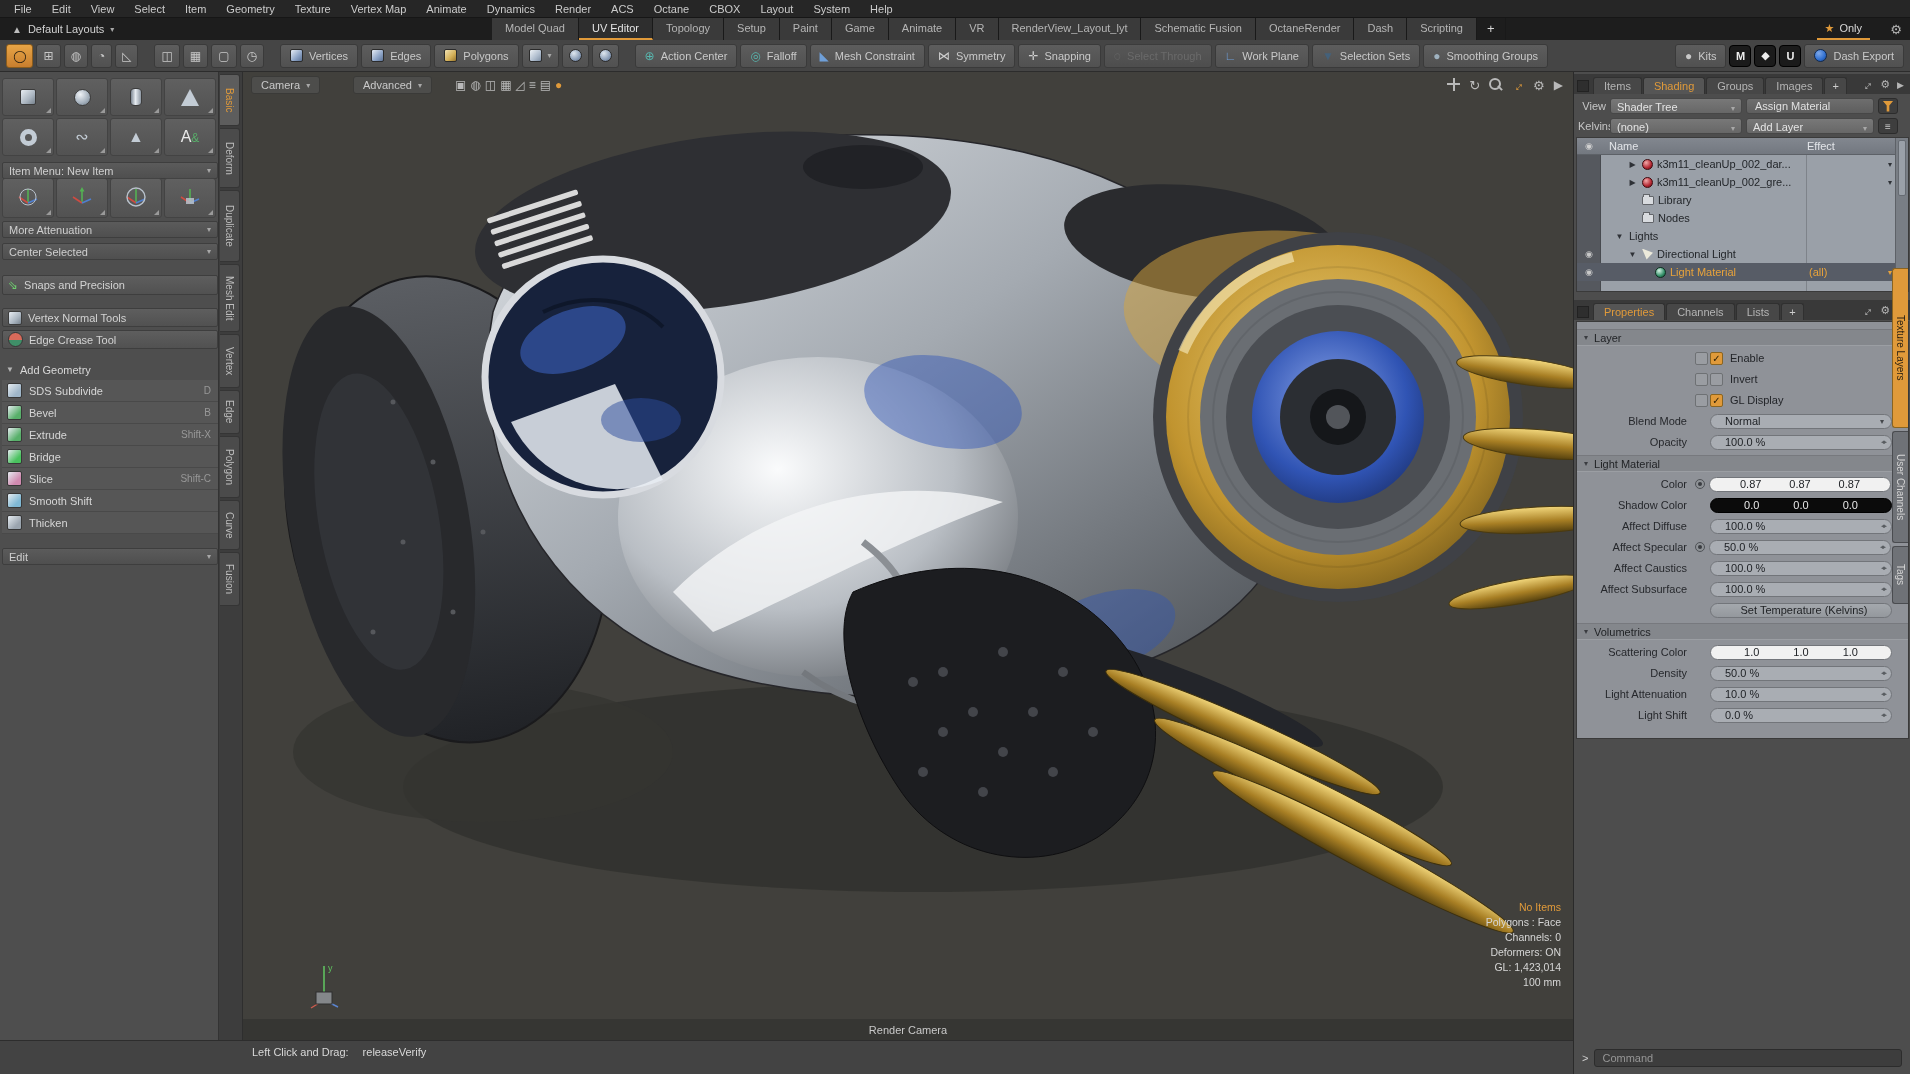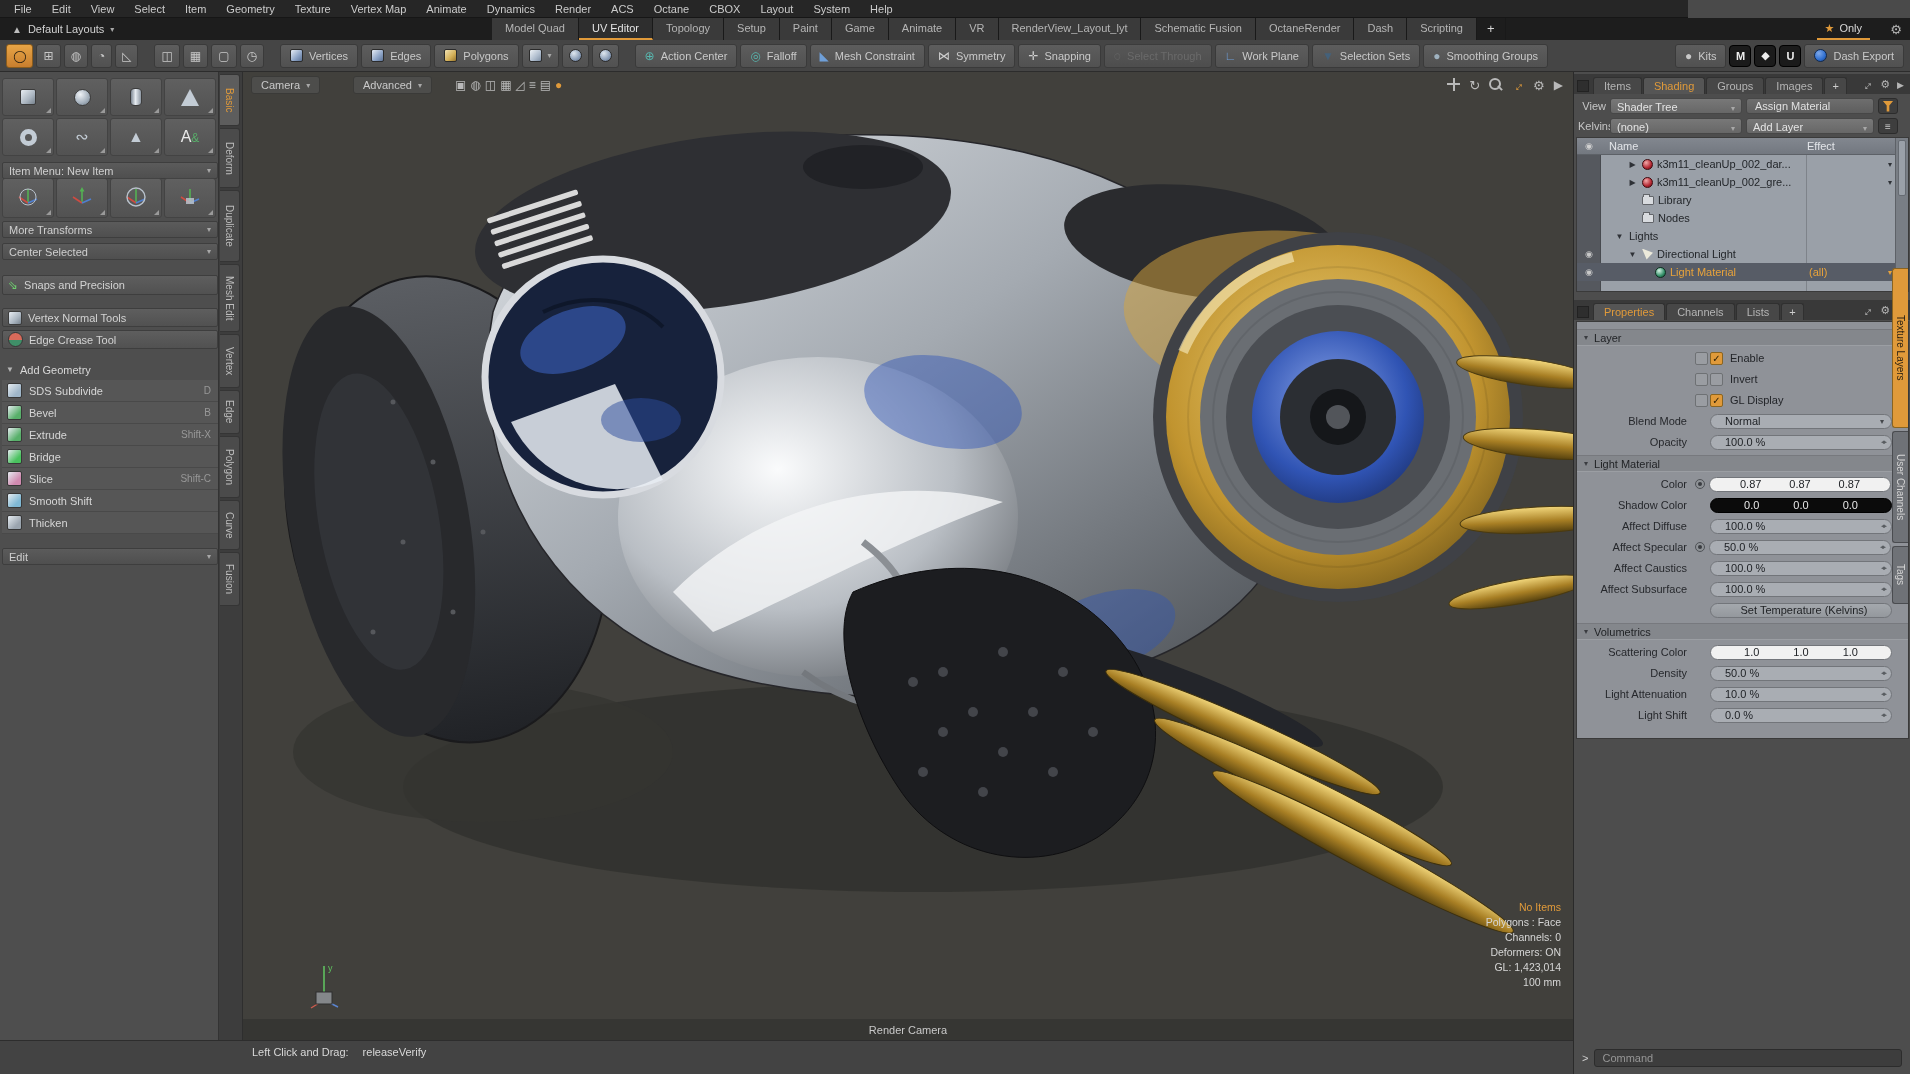--- a/index.html
+++ b/index.html
@@ -1,21 +1,21 @@
 <!DOCTYPE html>
 <html><head>
 <meta charset="utf-8">
 <style>
   *{box-sizing:border-box;margin:0;padding:0}
   html,body{background:#2a2a2a}
   body{font-family:"Liberation Sans","DejaVu Sans",sans-serif;-webkit-font-smoothing:antialiased}
   #app{position:relative;width:1910px;height:1074px;overflow:hidden;background:#4a4a4a;font-size:11px;color:#cfcfcf}
 
   
-  #menubar{position:absolute;left:0;top:0;width:1688px;height:18px;background:#262626;border-bottom:1px solid #161616;display:flex;align-items:center;padding-left:4px}
+  #menubar{position:absolute;left:0;top:0;width:1910px;height:18px;background:#262626;border-bottom:1px solid #161616;display:flex;align-items:center;padding-left:4px}
   .mi{padding:0 10px;line-height:18px;color:#cbcbcb;cursor:default}
 
   
   #layoutbar{position:absolute;left:0;top:18px;width:1910px;height:22px;background:#1d1d1d}
   #dl-btn{position:absolute;left:6px;top:0;height:22px;display:flex;align-items:center;gap:6px;color:#d2d2d2;padding:0 6px}
   #dl-up{color:#bdbdbd;font-size:10px}
   .ddarrow{font-size:8px;color:#a8a8a8}
   #layout-tabs{position:absolute;left:492px;top:0;height:22px;display:flex}
   .ltab{height:22px;line-height:21px;padding:0 13px;background:#3a3a3a;border-right:1px solid #191919;color:#b5b5b5;cursor:default}
   .ltab.active{background:#2e2e2e;color:#e3e3e3;border-bottom:2px solid #e09a3a}
@@ -377,21 +377,21 @@
           <div class="prim">
             <div><svg width="24" height="22" viewBox="0 0 24 22">
                 <line x1="12" y1="17" x2="12" y2="3" stroke="#54b153" stroke-width="1.6"></line>
                 <line x1="12" y1="17" x2="3" y2="11" stroke="#cf4b42" stroke-width="1.6"></line>
                 <line x1="12" y1="17" x2="21" y2="13" stroke="#4f7fd0" stroke-width="1.6"></line>
                 <rect x="8" y="12" width="8" height="6" fill="#b9c2cc" opacity="0.85"></rect>
               </svg></div>
           </div>
         </div>
       <div class="sb-dd" style="top:149px">
-        <span>More Transforms</span>
+        <span>More Attenuation</span>
         <span class="ddarrow">▾</span>
       </div>
       <div class="sb-dd" style="top:171px">
         <span>Center Selected</span>
         <span class="ddarrow">▾</span>
       </div>
       <div class="sb-btn" style="top:203px;height:20px">
         <span class="snap-ic">⇘</span>
         <span>Snaps and Precision</span>
       </div>

